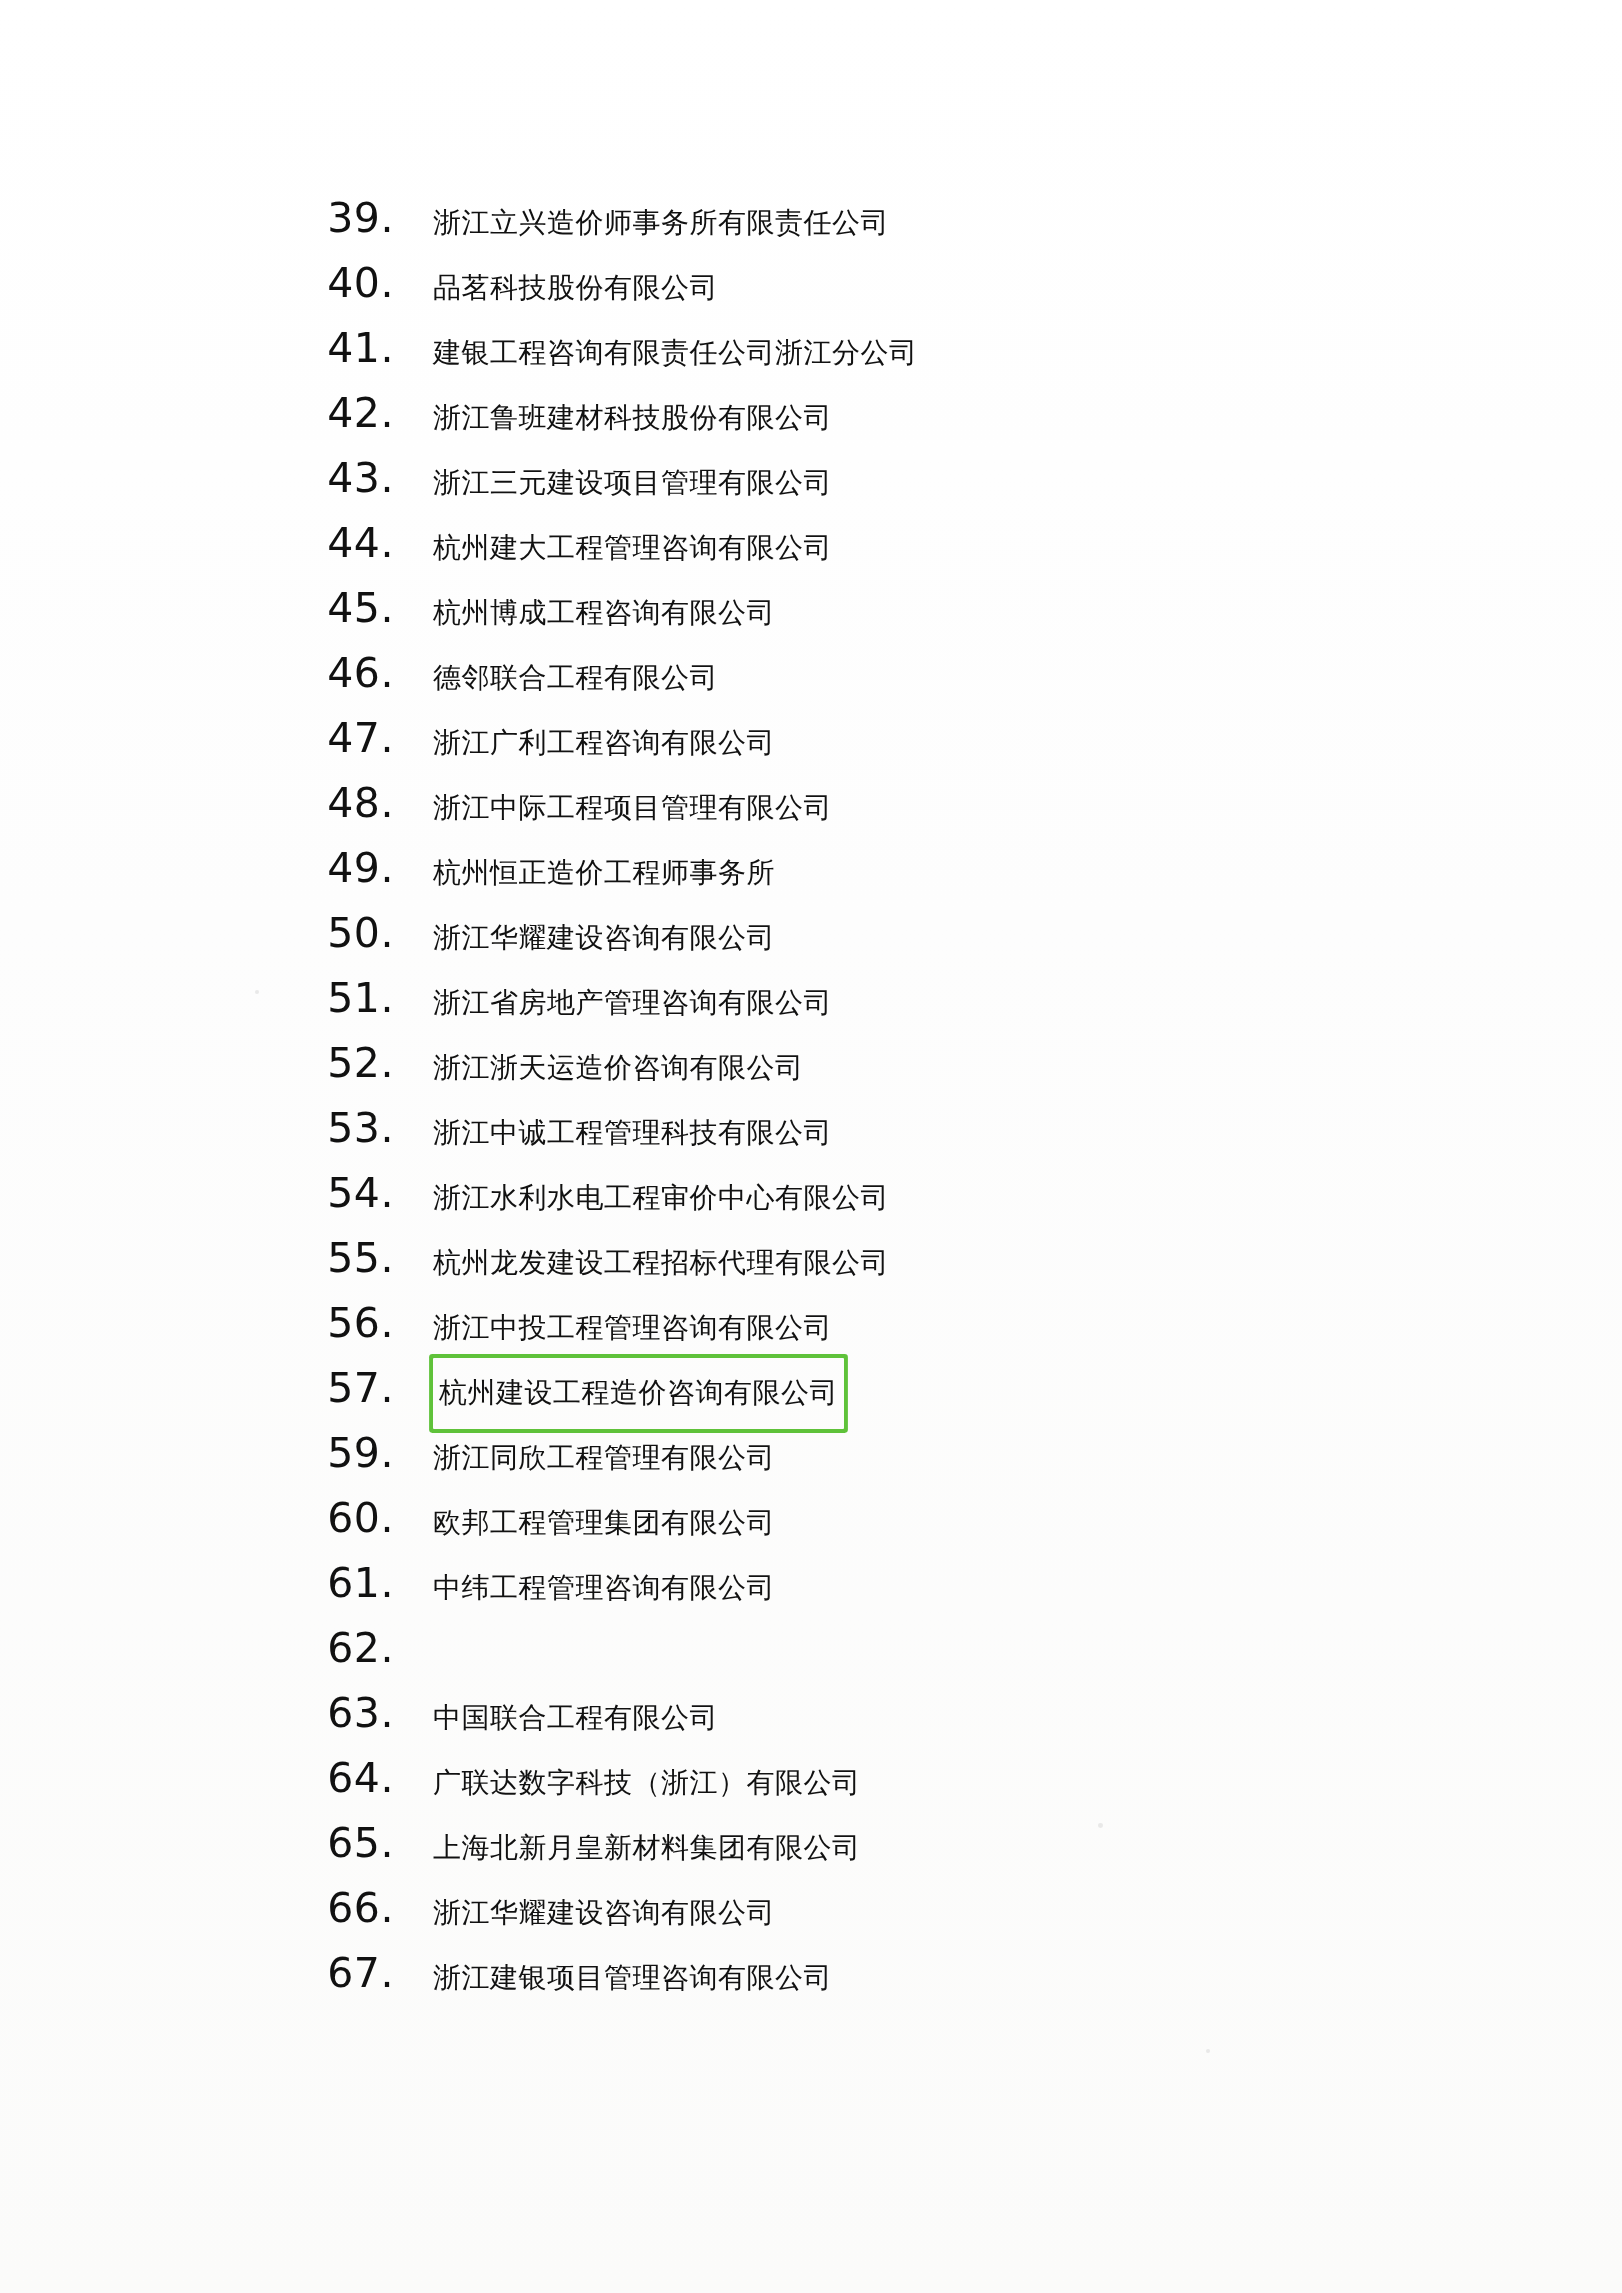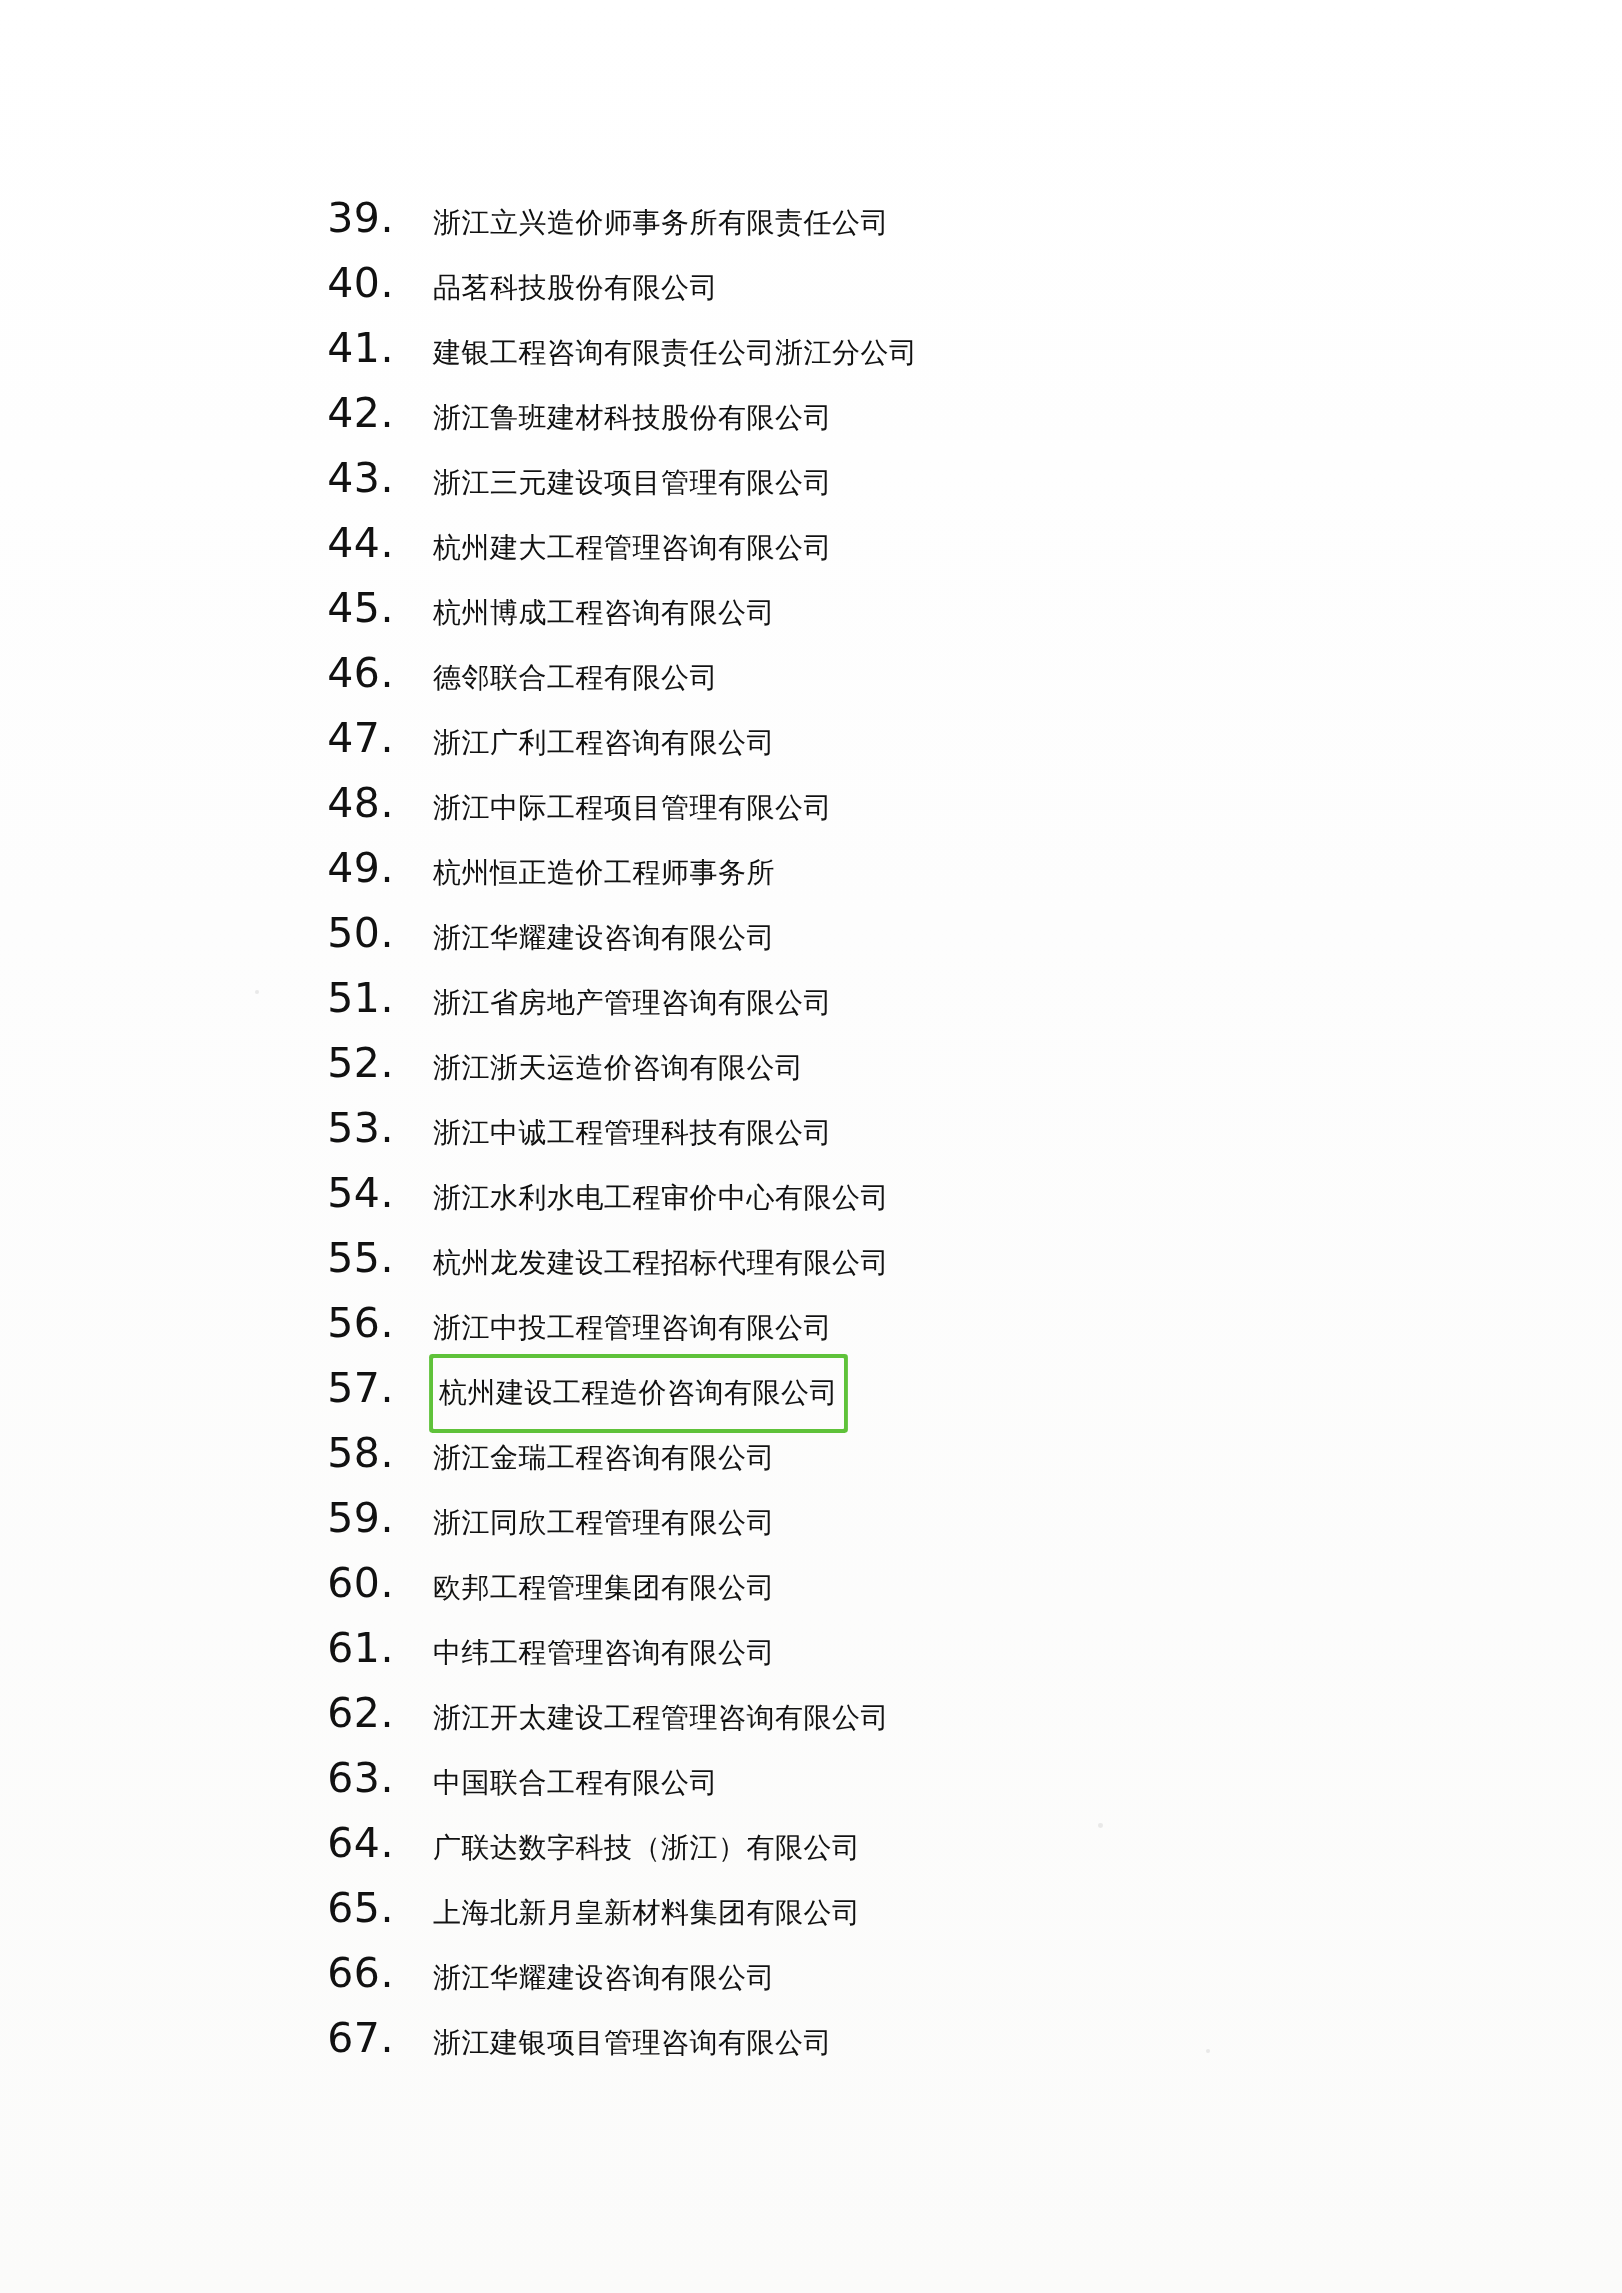--- a/index.html
+++ b/index.html
@@ -153,38 +153,33 @@
       </div>
       <div class="list-item">
         <span class="item-num">56.</span>
         <span class="item-label">浙江中投工程管理咨询有限公司</span>
       </div>
       <div class="list-item highlighted">
         <span class="item-num">57.</span>
         <span class="item-label">杭州建设工程造价咨询有限公司</span>
       </div>
       <div class="list-item">
-        <span class="item-num">58.</span>
-        <span class="item-label">浙江金瑞工程咨询有限公司</span>
-      </div>
-      <div class="list-item">
         <span class="item-num">59.</span>
         <span class="item-label">浙江同欣工程管理有限公司</span>
       </div>
       <div class="list-item">
         <span class="item-num">60.</span>
         <span class="item-label">欧邦工程管理集团有限公司</span>
       </div>
       <div class="list-item">
         <span class="item-num">61.</span>
         <span class="item-label">中纬工程管理咨询有限公司</span>
       </div>
       <div class="list-item">
         <span class="item-num">62.</span>
-        <span class="item-label">浙江开太建设工程管理咨询有限公司</span>
       </div>
       <div class="list-item">
         <span class="item-num">63.</span>
         <span class="item-label">中国联合工程有限公司</span>
       </div>
       <div class="list-item">
         <span class="item-num">64.</span>
         <span class="item-label">广联达数字科技（浙江）有限公司</span>
       </div>
       <div class="list-item">

